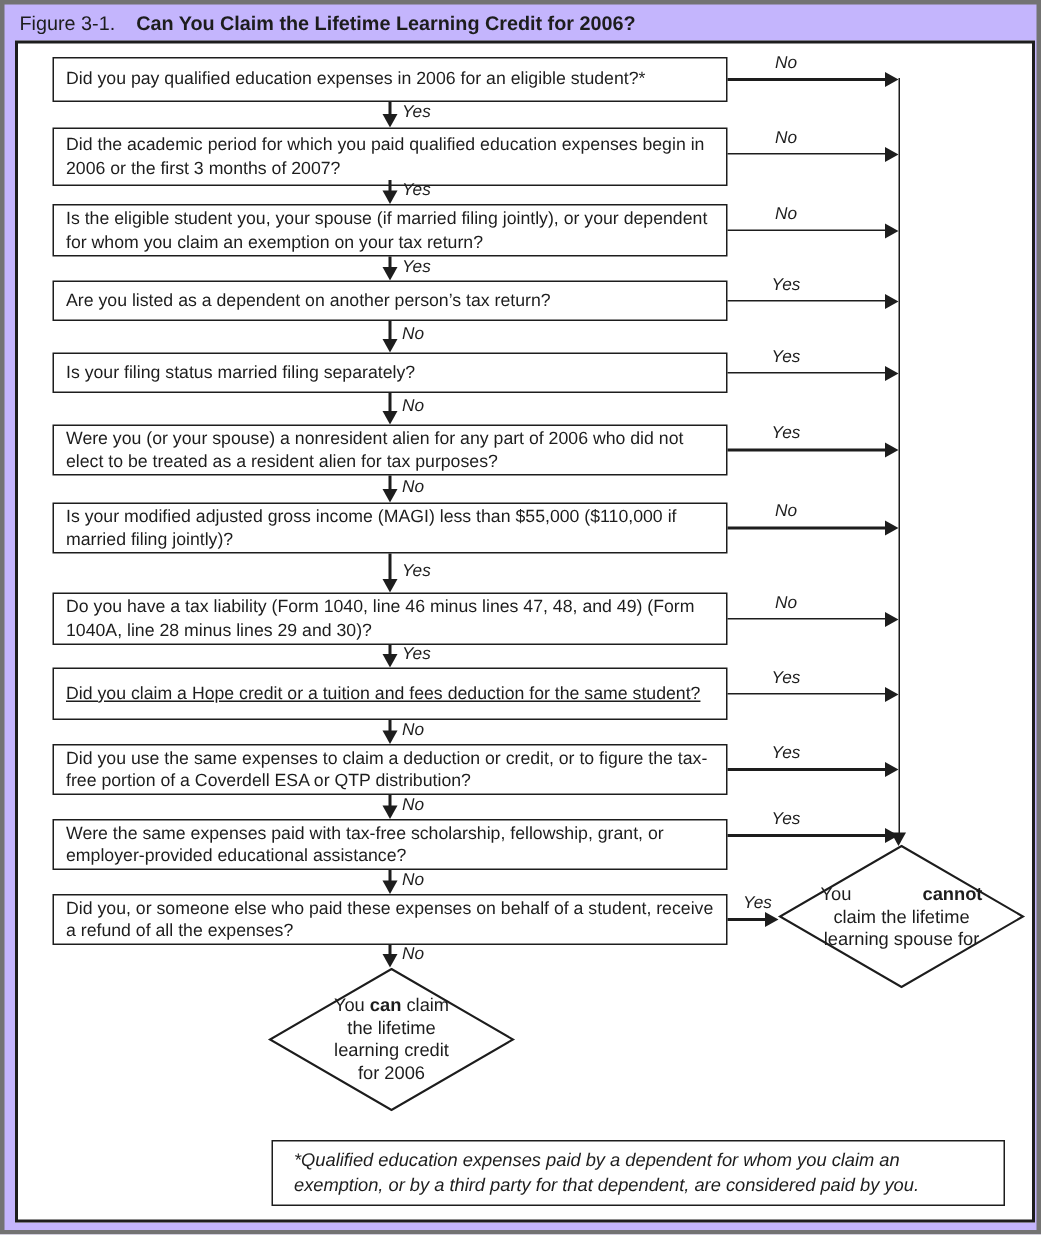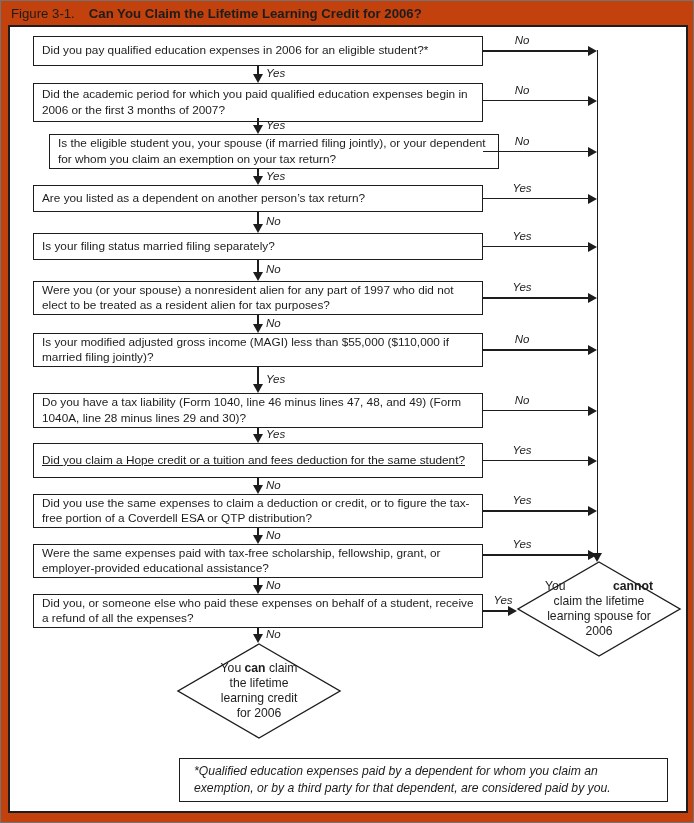--- a/index.html
+++ b/index.html
@@ -1,19 +1,19 @@
 <!DOCTYPE html>
 <html><head>
 <meta charset="utf-8">
 <style>
   html,body{margin:0;padding:0;background:#fff;}
   *{box-sizing:border-box;}
   .frame{
-    position:relative;width:694px;height:823px;background:#c2410c;
-    border:1px solid #737373;overflow:hidden;
+    position:relative;width:694px;height:823px;background:#c4b5fd;
+    border:3px solid #737373;overflow:hidden;
     font-family:"Liberation Sans","DejaVu Sans",sans-serif;color:#1d1d1d;
   }
   .title-bar{position:absolute;left:10px;top:5px;font-size:13.2px;white-space:nowrap;}
   .title-label{font-weight:normal;margin-right:14px;}
   .title-text{font-weight:bold;}
   .inner-border{position:absolute;left:7px;top:24px;width:680px;height:788px;border:2px solid #1d1d1d;background:#fff;}
   .qbox{
     position:absolute;left:32px;width:450px;background:#fff;border:1.5px solid #1d1d1d;
     display:flex;align-items:center;padding:1px 3px 1px 8px;
     font-size:11.8px;line-height:15.5px;
@@ -65,21 +65,21 @@
   <div class="qbox" style="top: 82px; height: 39px;">
     <span class="qtext">Did the academic period for which you paid qualified education expenses begin in 2006 or the first 3 months of 2007?</span>
   </div>
   <div class="hline side-line" style="left: 482px; top: 98.75px; width: 105px;"></div>
   <div class="ah-right side-head" style="left: 587px; top: 94.5px;"></div>
   <div class="lbl side-label" style="left: 503px; top: 82.5px;">No</div>
   <div class="vline down-line" style="left: 256.2px; top: 117px; height: 8px;"></div>
   <div class="ah-down down-head" style="left: 252px; top: 124px;"></div>
   <div class="lbl down-label" style="left: 265px; top: 117.5px;">Yes</div>
 
-  <div class="qbox" style="top: 133px; height: 35px; margin-left: 16px;">
+  <div class="qbox" style="top: 133px; height: 35px;">
     <span class="qtext">Is the eligible student you, your spouse (if married filing jointly), or your dependent for whom you claim an exemption on your tax return?</span>
   </div>
   <div class="hline side-line" style="left: 482px; top: 149.75px; width: 105px;"></div>
   <div class="ah-right side-head" style="left: 587px; top: 145.5px;"></div>
   <div class="lbl side-label" style="left: 503px; top: 133.5px;">No</div>
   <div class="vline down-line" style="left: 256.2px; top: 168px; height: 8px;"></div>
   <div class="ah-down down-head" style="left: 252px; top: 175px;"></div>
   <div class="lbl down-label" style="left: 265px; top: 168.5px;">Yes</div>
 
   <div class="qbox" style="top: 184px; height: 27px;">
@@ -96,21 +96,21 @@
     <span class="qtext">Is your filing status married filing separately?</span>
   </div>
   <div class="hline side-line" style="left: 482px; top: 244.75px; width: 105px;"></div>
   <div class="ah-right side-head" style="left: 587px; top: 240.5px;"></div>
   <div class="lbl side-label" style="left: 503px; top: 228.5px;">Yes</div>
   <div class="vline down-line" style="left: 256.2px; top: 259px; height: 13px;"></div>
   <div class="ah-down down-head" style="left: 252px; top: 271px;"></div>
   <div class="lbl down-label" style="left: 265px; top: 262px;">No</div>
 
   <div class="qbox" style="top: 280px; height: 34px;">
-    <span class="qtext">Were you (or your spouse) a nonresident alien for any part of 1997 who did not elect to be treated as a resident alien for tax purposes?</span>
+    <span class="qtext">Were you (or your spouse) a nonresident alien for any part of 2006 who did not elect to be treated as a resident alien for tax purposes?</span>
   </div>
   <div class="hline side-line" style="left: 482px; top: 296.25px; width: 105px;"></div>
   <div class="ah-right side-head" style="left: 587px; top: 292px;"></div>
   <div class="lbl side-label" style="left: 503px; top: 280px;">Yes</div>
   <div class="vline down-line" style="left: 256.2px; top: 314px; height: 10px;"></div>
   <div class="ah-down down-head" style="left: 252px; top: 323px;"></div>
   <div class="lbl down-label" style="left: 265px; top: 315.5px;">No</div>
 
   <div class="qbox" style="top: 332px; height: 34px;">
     <span class="qtext">Is your modified adjusted gross income (MAGI) less than $55,000 ($110,000 if married filing jointly)?</span>
@@ -189,21 +189,20 @@
   </div>
 
   <div class="diamond" style="left:515px;top:560px;">
     <svg width="166" height="96" viewBox="0 0 166 96">
       <polygon points="83,1 164,48 83,95 2,48"></polygon>
     </svg>
     <div class="dtext" id="cannot-text">
         <div><span>You </span><span style="font-weight: bold; margin-left: 44px;">cannot</span></div>
         <div><span>claim the lifetime</span></div>
         <div><span>learning spouse for</span></div>
-        <div><span>2006</span></div>
       </div>
   </div>
 
   <div class="footnote-box">
     <span>*Qualified education expenses paid by a dependent for whom you claim an exemption, or by a third party for that dependent, are considered paid by you.</span>
   </div>
 
 </div>
 
 </body></html>

